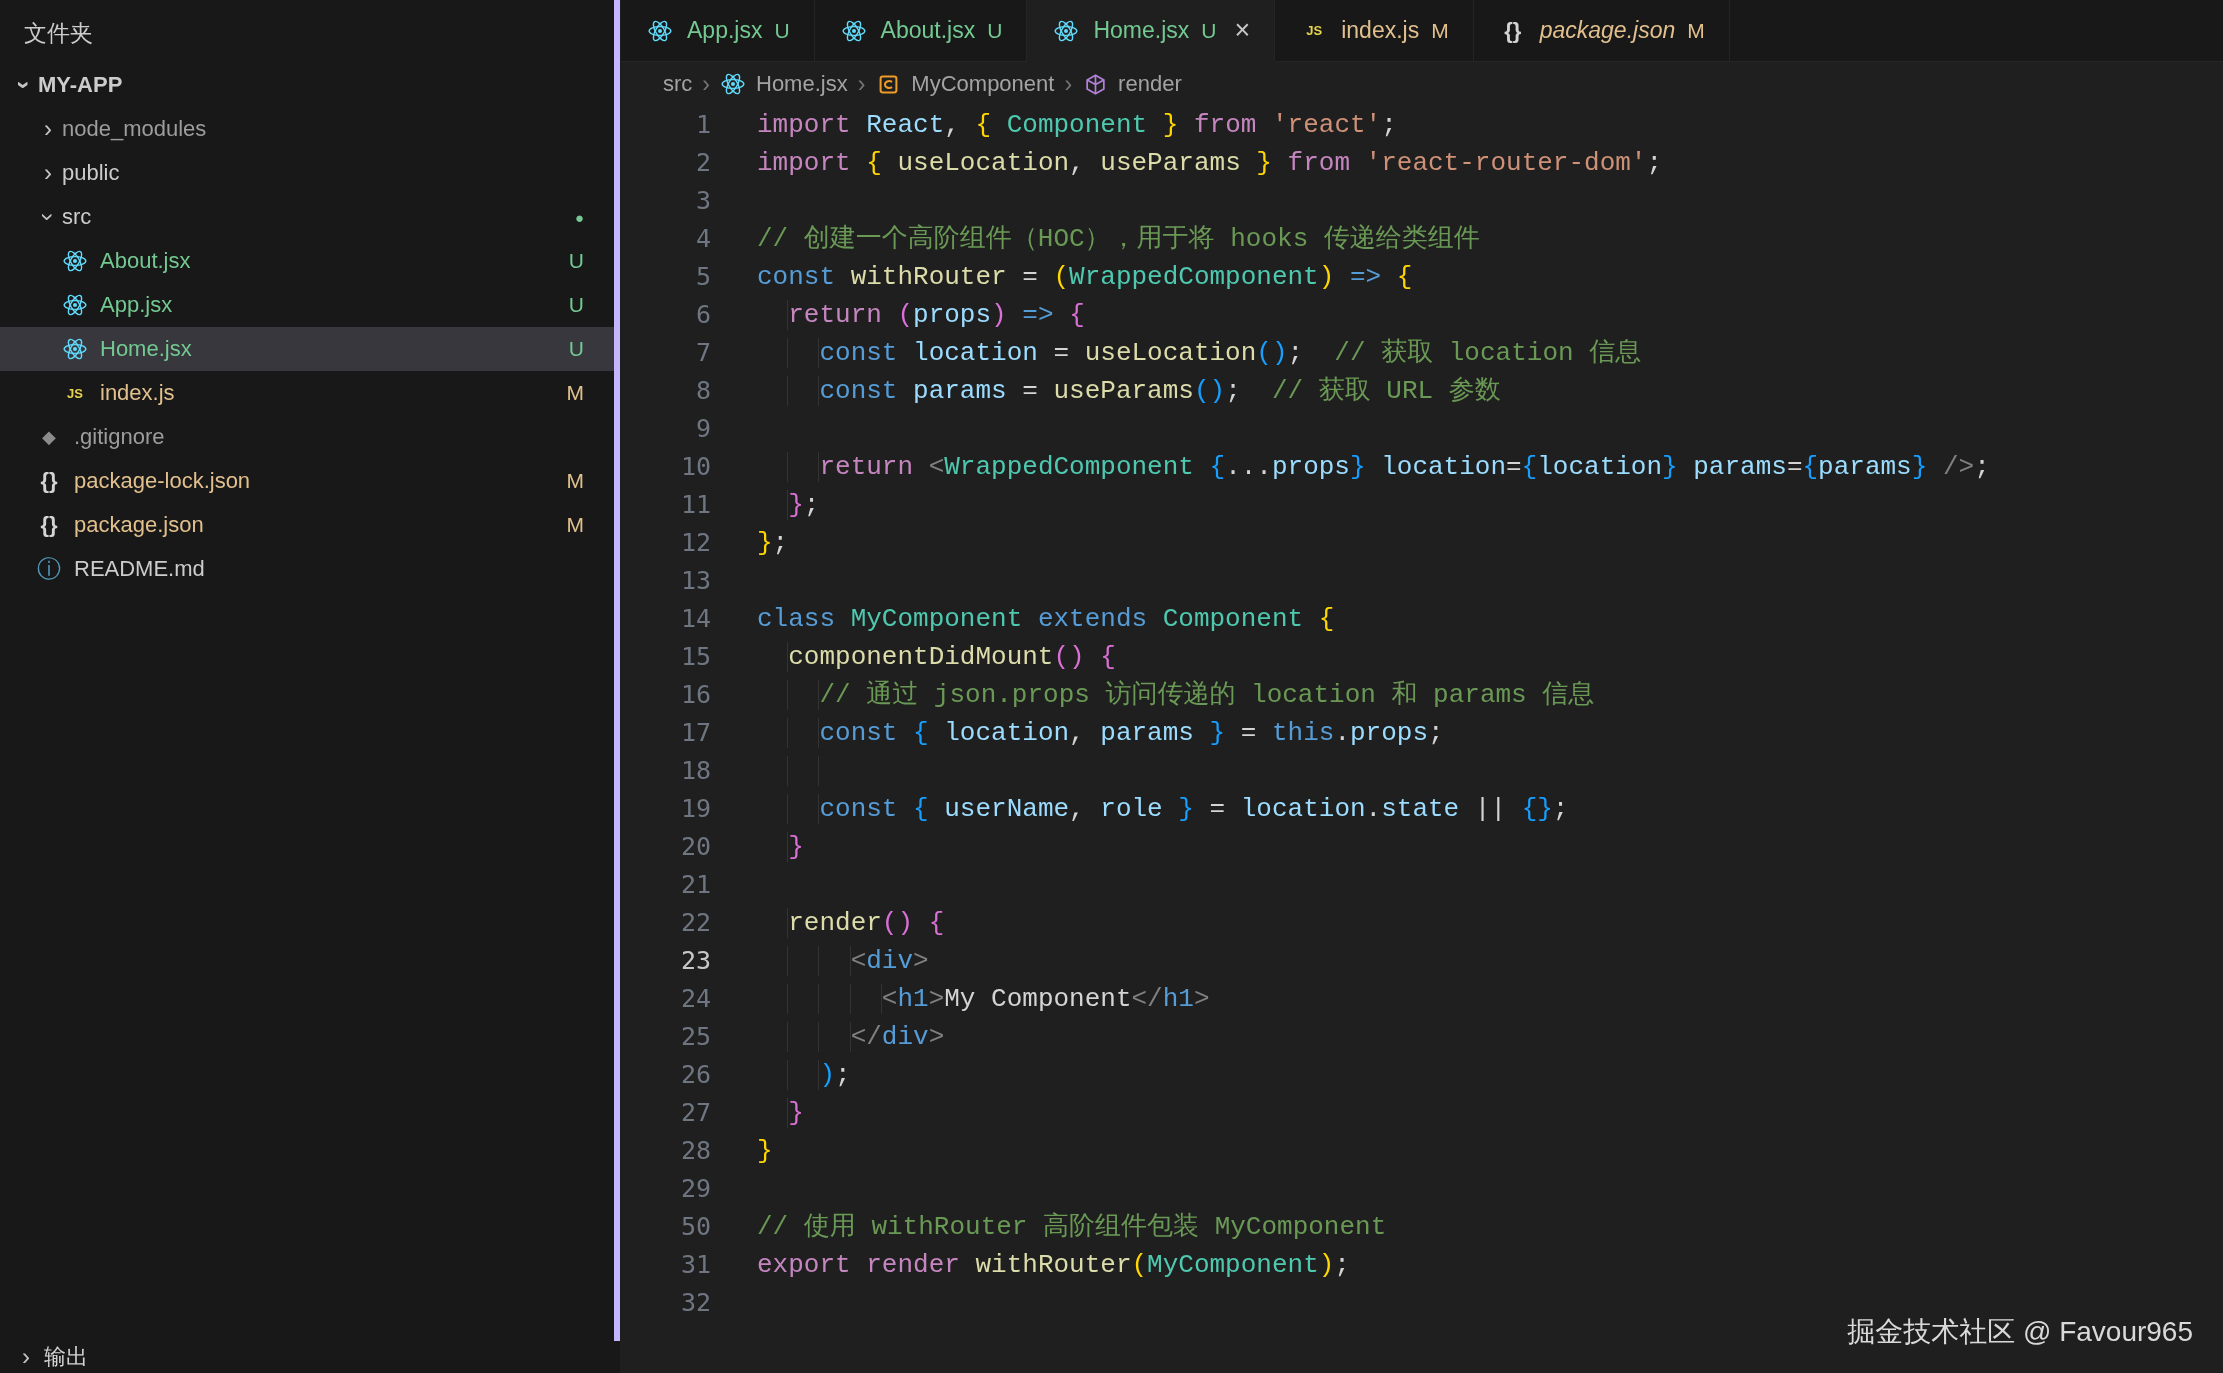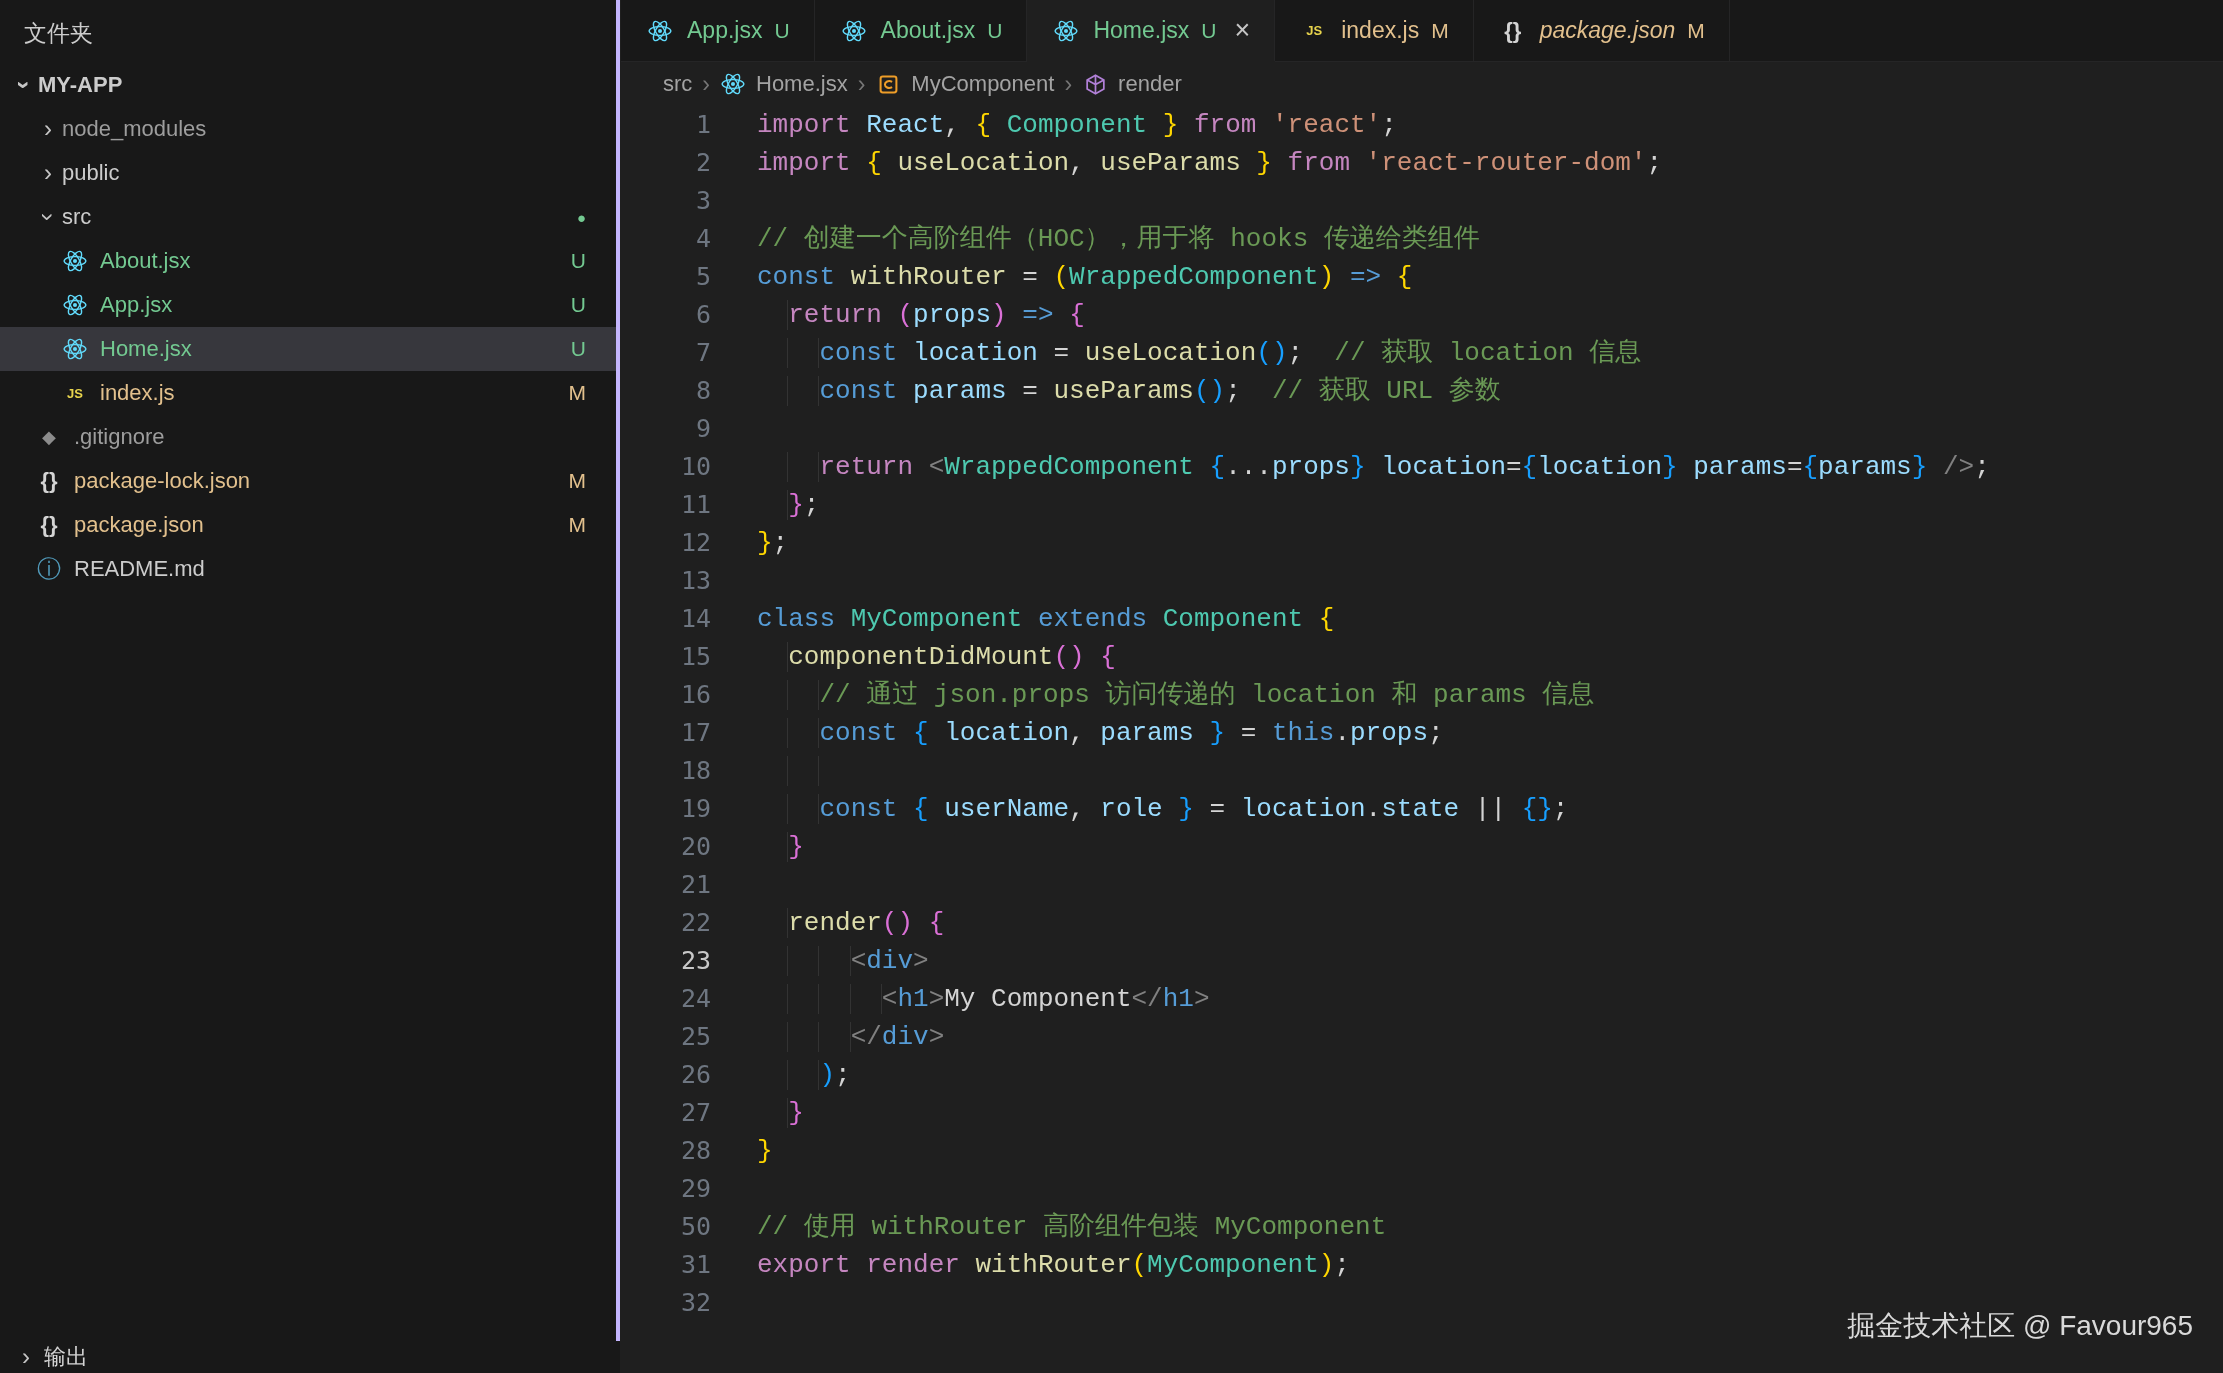--- a/index.html
+++ b/index.html
@@ -7,21 +7,21 @@
   body {
     background: #1f1f1f;
     color: #cccccc;
     font-family: "Liberation Sans", sans-serif;
     position: relative;
   }
 
   
   .sidebar {
     position: absolute; left: 0; top: 0; width: 620px; height: 100%;
-    background: #181818; border-right: 4px solid #c4b5fd;
+    background: #181818; border-right: 6px solid #c4b5fd;
   }
   .explorer-header { padding: 18px 0 14px 24px; font-size: 23px; color: #cccccc; }
   .project-row {
     height: 44px; display: flex; align-items: center;
     font-weight: bold; font-size: 22px; padding-left: 10px; color: #cccccc;
   }
   .row {
     height: 44px; display: flex; align-items: center;
     font-size: 22px; position: relative; cursor: pointer; white-space: nowrap;
   }
@@ -81,21 +81,21 @@
   .match { outline: 2px solid #b9b9b9; outline-offset: -2px; background: #3d4144; }
   .ind { background: repeating-linear-gradient(90deg, transparent 0, transparent calc(2ch - 1px), #333333 calc(2ch - 1px), #333333 2ch); }
 
   
   .outbar {
     position: absolute; left: 0; bottom: 0; width: 620px; height: 32px;
     display: flex; align-items: center; gap: 14px; padding-left: 22px;
     font-size: 22px; color: #d4d4d4; background: #181818; cursor: pointer;
   }
   .outbar .chev { width: auto; }
-  .watermark { position: absolute; right: 30px; bottom: 28px; font-size: 28px; color: #d9d9d9; }
+  .watermark { position: absolute; right: 30px; bottom: 22px; font-size: 28px; color: #d9d9d9; }
 </style>
 </head>
 <body>
 
 <div class="sidebar">
   <div class="explorer-header">文件夹</div>
   <div class="project-row">
     <span class="chev exp">›</span>
     <span>MY-APP</span>
   </div>

